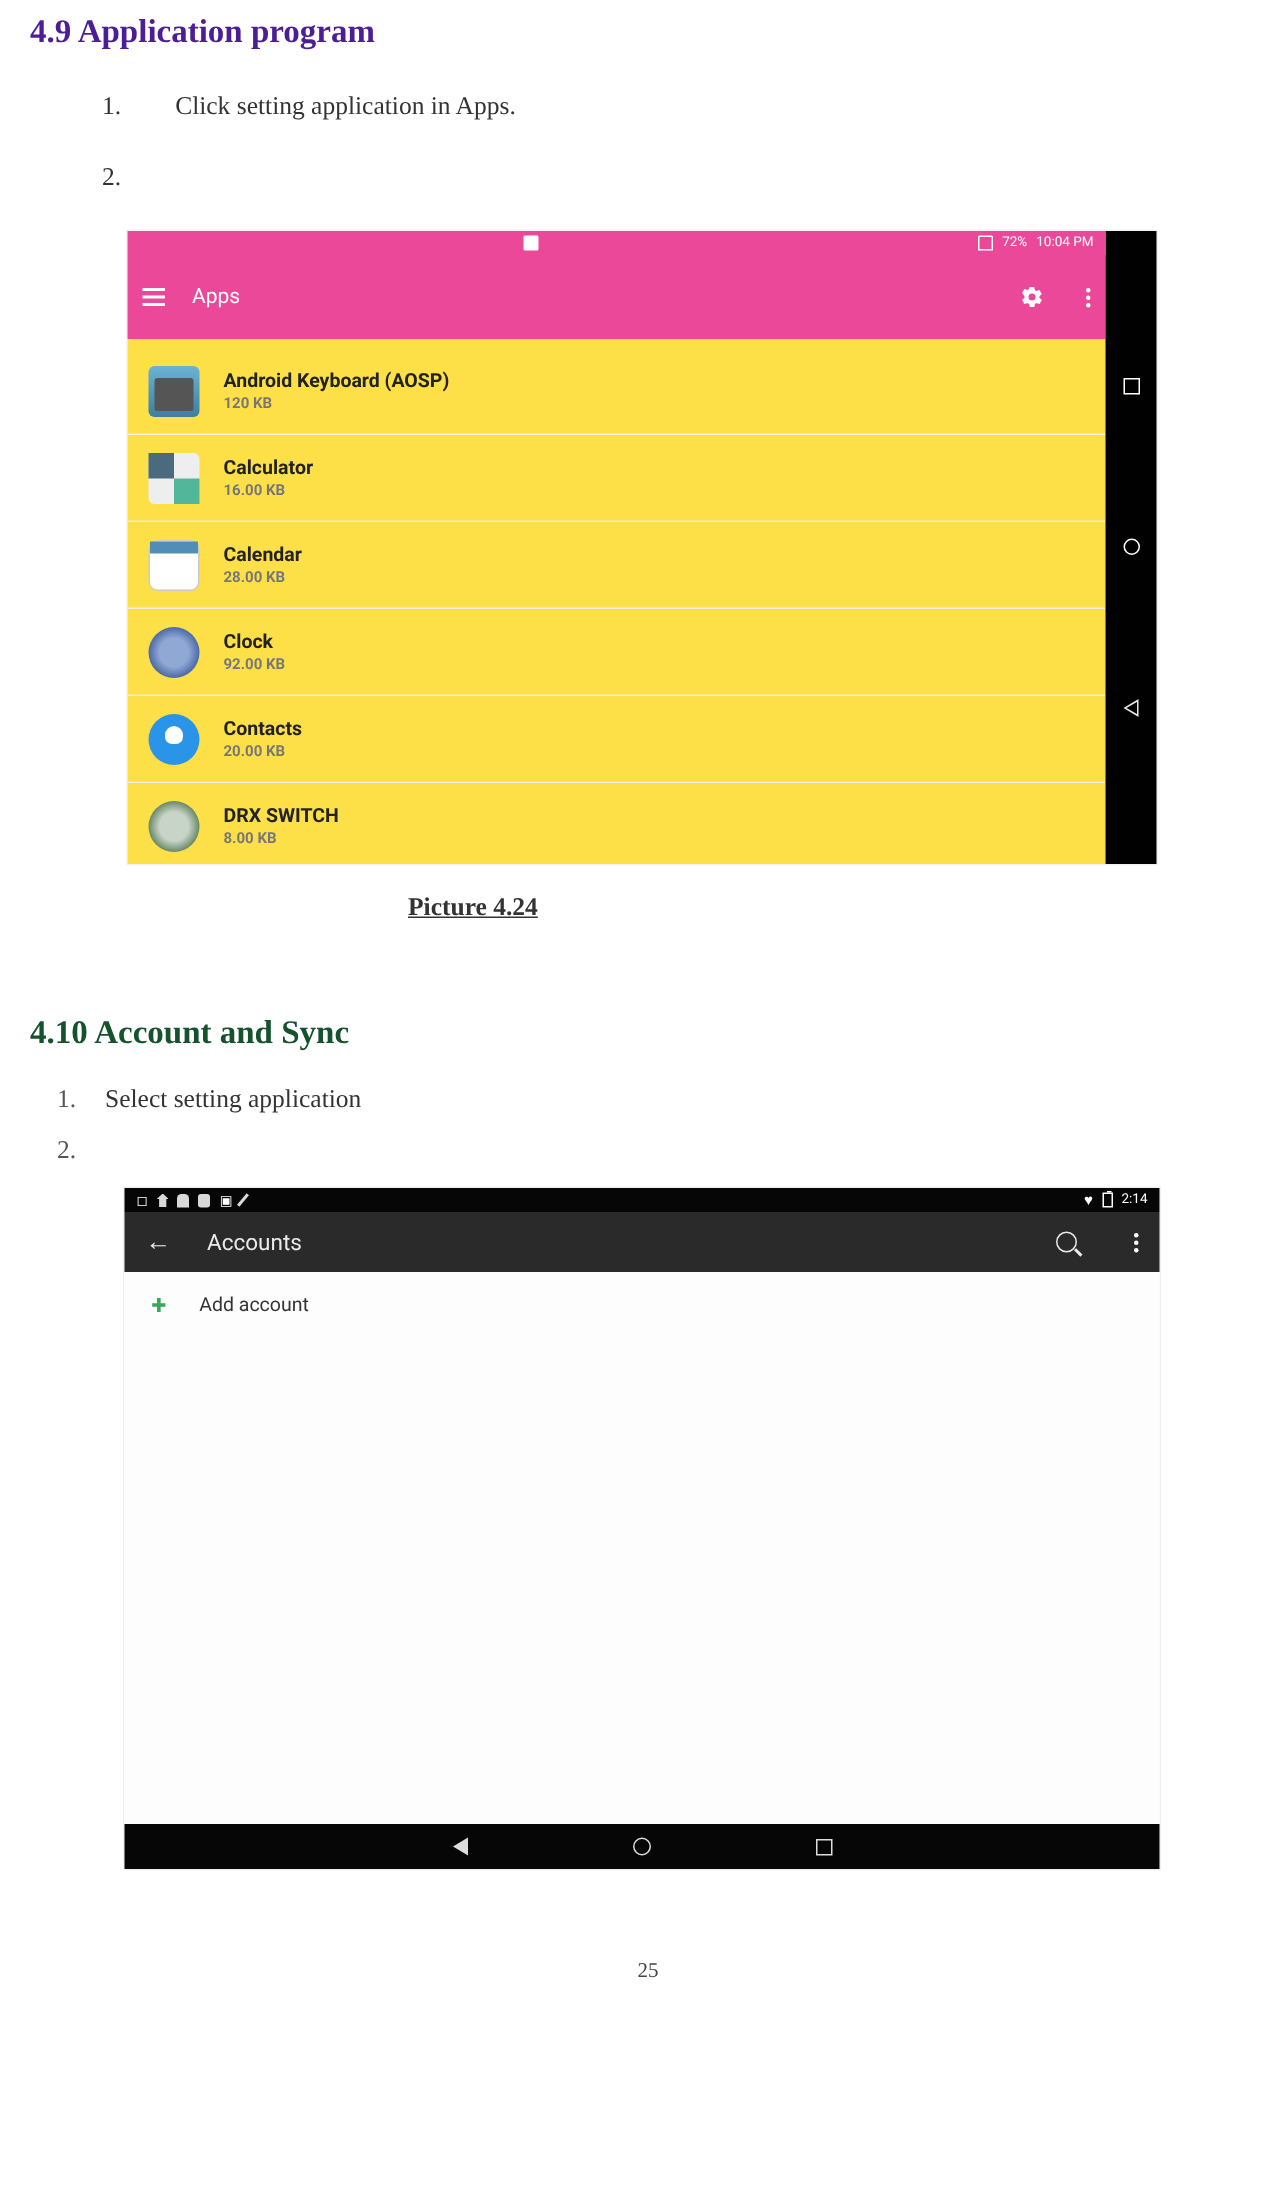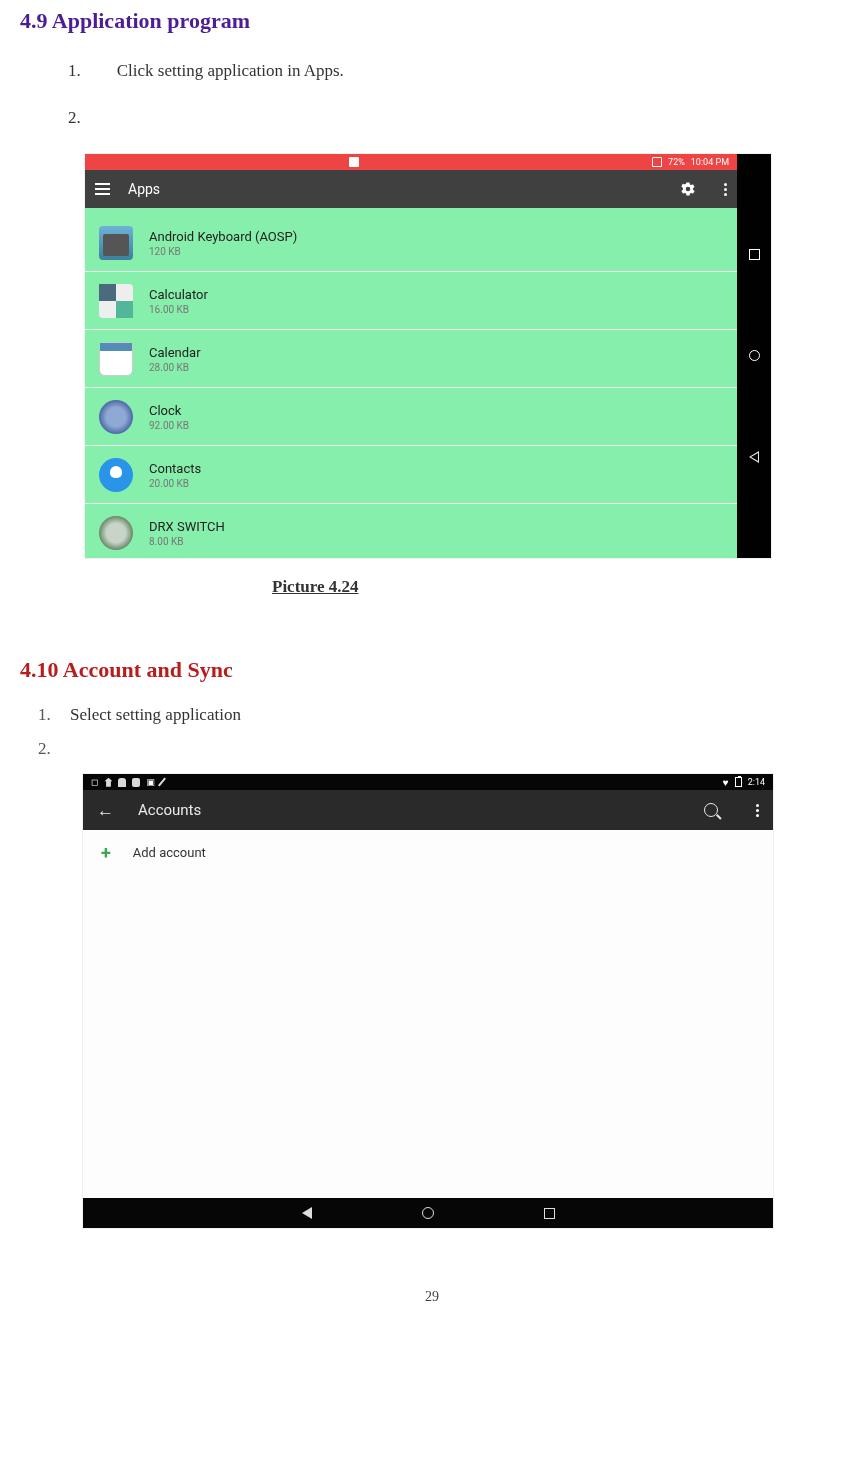--- a/index.html
+++ b/index.html
@@ -15,21 +15,21 @@
     }
     .section-heading {
       font-size: 22px;
       font-weight: bold;
       color: #4c1d95;
       margin: 8px 0 22px 0;
     }
     .section-heading-2 {
       font-size: 22px;
       font-weight: bold;
-      color: #b91c1c;
+      color: #14532d;
       margin: 60px 0 22px 0;
     }
     .list-1 {
       margin-left: 48px;
     }
     .list-item-1 {
       display: flex;
       gap: 36px;
       font-size: 17px;
       color: #333;
@@ -80,53 +80,53 @@
       width: 688px;
       margin-left: 64px;
       margin-top: 20px;
       font-family: Roboto, Arial, sans-serif;
       display: flex;
       border: 1px solid rgba(0,0,0,0.05);
     }
     .shot1-main { flex: 1; background: #fff; }
     .shot1-status {
       height: 16px;
-      background: #ef4444;
+      background: #ec4899;
       display: flex;
       justify-content: flex-end;
       align-items: center;
       gap: 6px;
       padding: 0 8px;
       color: #fff;
       font-size: 9px;
     }
     .shot1-status .tab-icon {
       position: absolute;
       left: 264px;
       width: 10px; height: 10px;
       background: #fff;
       border-radius: 1px;
     }
     .shot1-status-wrap { position: relative; }
     .shot1-topbar {
-      height: 38px;
-      background: #404040;
+      height: 56px;
+      background: #ec4899;
       display: flex;
       align-items: center;
       color: #fff;
       padding: 0 10px;
       gap: 18px;
     }
     .hamburger { display: flex; flex-direction: column; gap: 3px; }
     .hamburger span { width: 15px; height: 2px; background: #fff; }
     .shot1-topbar .title { font-size: 14px; flex: 1; }
     .gear-svg { width:16px; height:16px; }
     .dots { display:flex; flex-direction:column; gap:2px; align-items:center; margin-left:10px;}
     .dots span { width:3px; height:3px; background:#fff; border-radius:50%; }
-    .shot1-list { background:#86efac; padding: 6px 0; height: 350px; }
+    .shot1-list { background:#fde047; padding: 6px 0; height: 350px; font-weight: bold; }
     .app-row {
       display:flex; align-items:center; gap:16px;
       padding: 8px 14px;
       border-bottom: 1px solid #eee;
       height: 58px;
     }
     .app-row:last-child { border-bottom:none; }
     .app-icon { width:34px; height:34px; border-radius:6px; flex-shrink:0; }
     .app-name { font-size:13px; color:#222; }
     .app-sub { font-size:10px; color:#777; margin-top:2px;}
@@ -343,15 +343,15 @@
       </div>
     </div>
     <div class="shot2-nav">
       <div class="s2-tri"></div>
       <div class="s2-circ"></div>
       <div class="s2-sq"></div>
     </div>
   </div>
 
 
-  <div class="page-no">29</div>
+  <div class="page-no">25</div>
 
 </div>
 
 </body></html>

